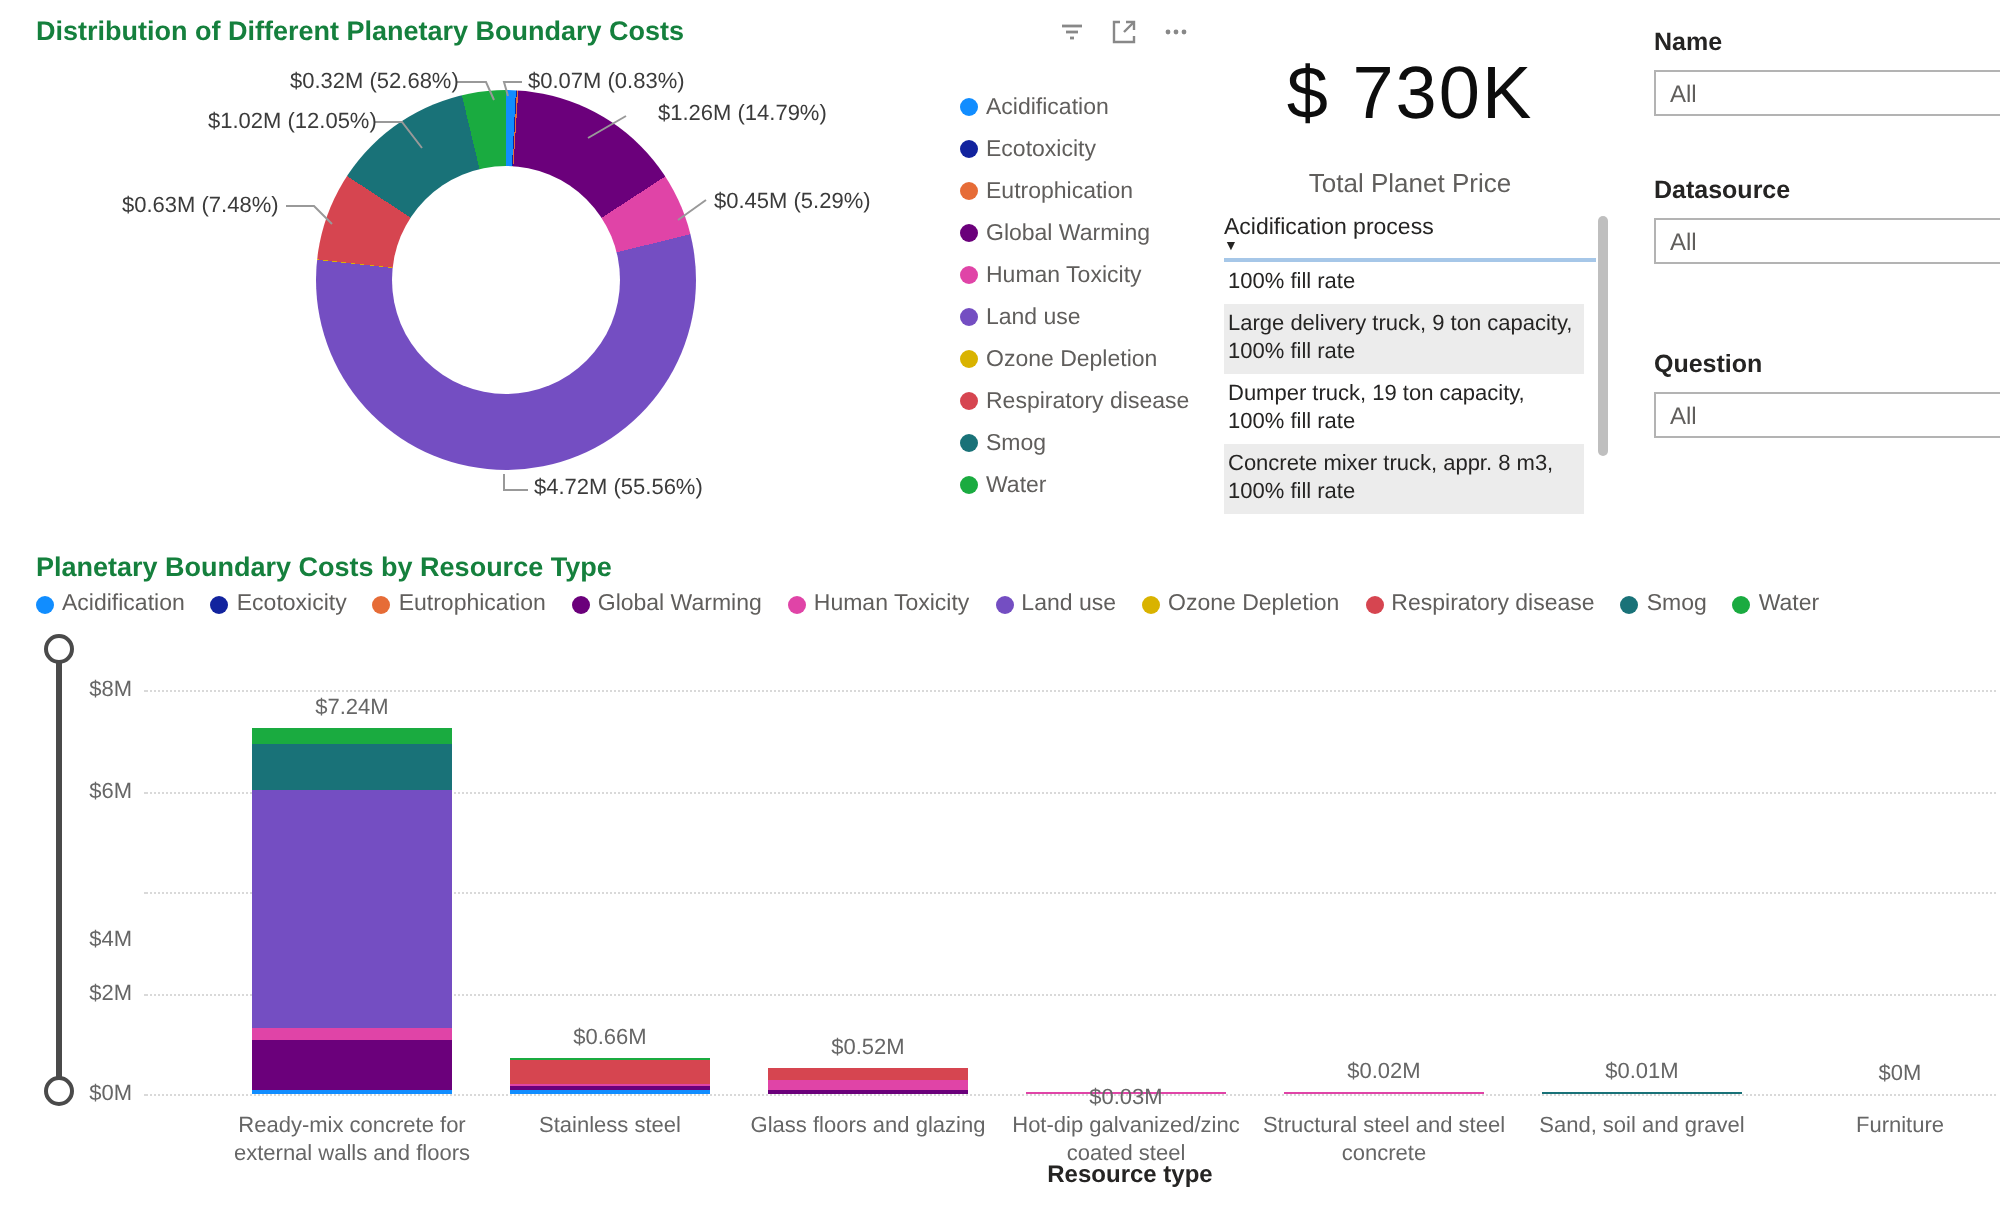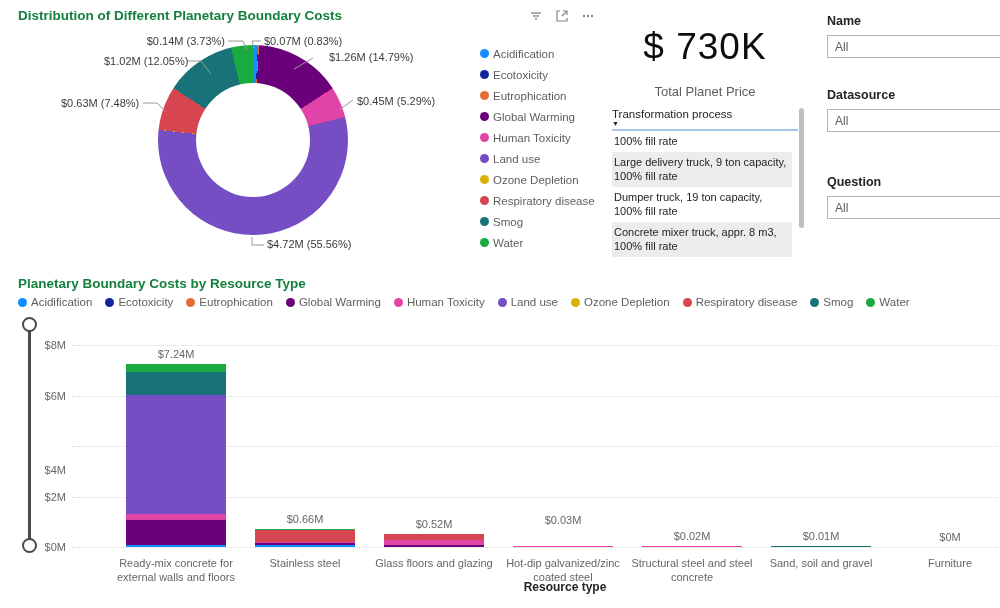--- a/index.html
+++ b/index.html
@@ -134,21 +134,21 @@
 <svg class="abs" id="callout-lines" width="1000" height="608">
     <polyline points="228,41 243,41 247,50" fill="none" stroke="#999" stroke-width="1"></polyline>
     <polyline points="261,41 252,41 254,48" fill="none" stroke="#999" stroke-width="1"></polyline>
     <polyline points="187,61 201,61 211,74" fill="none" stroke="#999" stroke-width="1"></polyline>
     <polyline points="313,58 294,69" fill="none" stroke="#999" stroke-width="1"></polyline>
     <polyline points="143,103 157,103 166,112" fill="none" stroke="#999" stroke-width="1"></polyline>
     <polyline points="353,100 339,110" fill="none" stroke="#999" stroke-width="1"></polyline>
     <polyline points="264,245 252,245 252,237" fill="none" stroke="#999" stroke-width="1"></polyline>
   </svg>
 <div id="donut-callouts">
-    <div class="callout" style="left: 145px; top: 35px; width: 80px; text-align: right;">$0.14M (3.73%)</div>
+    <div class="callout" style="left: 145px; top: 35px; width: 80px; text-align: right;">$0.32M (52.68%)</div>
     <div class="callout" style="left: 264px; top: 35px; width: 90px; text-align: left;">$0.07M (0.83%)</div>
     <div class="callout" style="left: 104px; top: 55px; width: 80px; text-align: right;">$1.02M (12.05%)</div>
     <div class="callout" style="left: 317px; top: 51px; width: 95px; text-align: left; margin-left: 12px;">$1.26M (14.79%)</div>
     <div class="callout" style="left: 61px; top: 97px; width: 80px; text-align: left;">$0.63M (7.48%)</div>
     <div class="callout" style="left: 357px; top: 95px; width: 90px; text-align: left;">$0.45M (5.29%)</div>
     <div class="callout" style="left: 267px; top: 238px; width: 95px; text-align: left;">$4.72M (55.56%)</div>
   </div>
 
 <ul class="abs" id="donut-legend">
     <li>
@@ -193,21 +193,21 @@
     </li>
   </ul>
 
 <div class="abs" id="kpi">
   <div id="kpi-value">$ 730K</div>
   <div id="kpi-label">Total Planet Price</div>
 </div>
 
 <div class="abs" id="process-list">
   <div id="process-headwrap">
-    <div id="process-header">Transformation process</div>
+    <div id="process-header">Acidification process</div>
     <span id="process-sort">▼</span>
   </div>
   <div id="process-rows">
       <div class="process-row">
         <div>100% fill rate</div>
       </div>
       <div class="process-row alt">
         <div>Large delivery truck, 9 ton capacity,</div>
         <div>100% fill rate</div>
       </div>
@@ -324,21 +324,21 @@
       <div class="bar-seg" style="height: 5.05px; background: rgb(224, 68, 167);"></div>
       <div class="bar-seg" style="height: 6.06px; background: rgb(214, 69, 80);"></div>
     </div>
     <div class="bar-total" style="left: 384px; top: 517.87px;">$0.52M</div>
     <div class="bar-cat" style="left: 370px;">
       <div>Glass floors and glazing</div>
     </div>
     <div class="bar-stack" style="left: 513px; top: 545.5px; height: 1.5px; position: absolute;">
       <div class="bar-seg" style="height: 1.5px; background: rgb(224, 68, 167);"></div>
     </div>
-    <div class="bar-total" style="left: 513px; top: 514px;">$0.03M</div>
+    <div class="bar-total" style="left: 513px; top: 543px;">$0.03M</div>
     <div class="bar-cat" style="left: 499px;">
       <div>Hot-dip galvanized/zinc</div>
       <div>coated steel</div>
     </div>
     <div class="bar-stack" style="left: 642px; top: 545.5px; height: 1.5px; position: absolute;">
       <div class="bar-seg" style="height: 1.5px; background: rgb(224, 68, 167);"></div>
     </div>
     <div class="bar-total" style="left: 642px; top: 529.5px;">$0.02M</div>
     <div class="bar-cat" style="left: 628px;">
       <div>Structural steel and steel</div>

